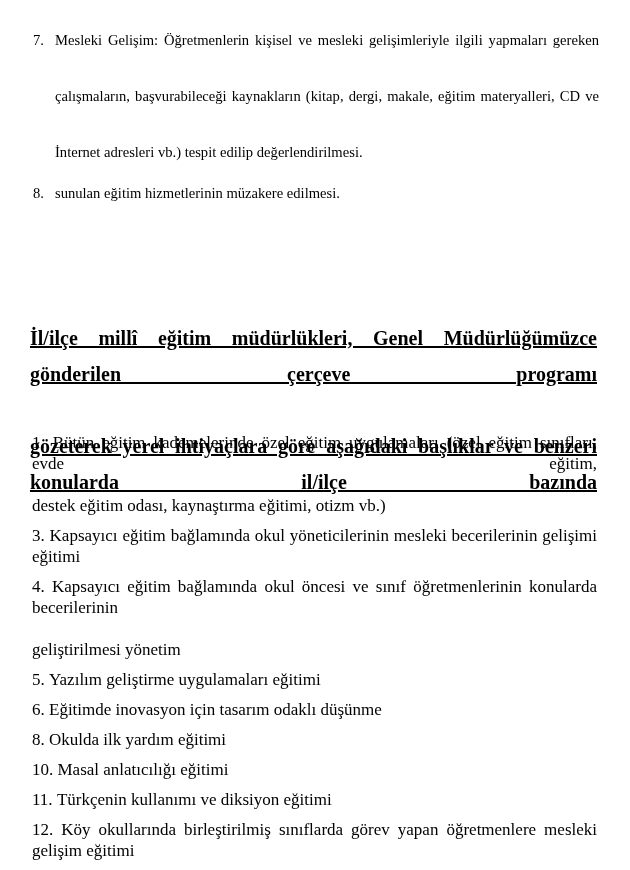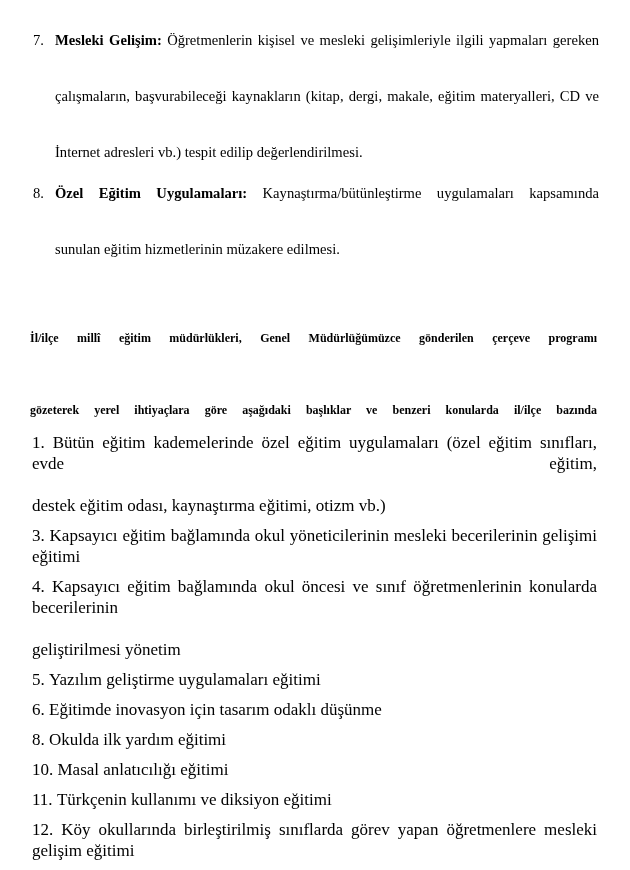--- a/index.html
+++ b/index.html
@@ -51,34 +51,35 @@
   .top-item .body.force-justify > .justified-line {
     display: block;
     text-align: justify;
   }
   .top-item .body.force-justify > .justified-line::after {
     content: "";
     display: inline-block;
     width: 100%;
   }
   .lead {
-    font-weight: bold;
+    font-weight: normal;
   }
 
   
   .heading-block {
     position: absolute;
     left: 30px;
     top: 320px;
     width: 567px;
-    font-size: 12px;
+    font-size: 20px;
     font-weight: bold;
     line-height: 36px;
     text-align: justify;
     text-justify: inter-word;
+    text-decoration: underline;
   }
   .heading-block .hline {
     display: block;
   }
   .heading-block .hline.j::after {
     content: "";
     display: inline-block;
     width: 100%;
   }
   .heading-block .underlined {
@@ -120,21 +121,20 @@
       <span class="body force-justify">
         <span class="justified-line"><span class="lead">Mesleki Gelişim:</span><span> Öğretmenlerin kişisel ve mesleki gelişimleriyle ilgili yapmaları gereken</span></span>
         <span class="justified-line">çalışmaların, başvurabileceği kaynakların (kitap, dergi, makale, eğitim materyalleri, CD ve</span>
         <span>İnternet adresleri vb.) tespit edilip değerlendirilmesi.</span>
       </span>
     </div>
 
     <div class="top-item">
       <span class="marker">8.</span>
       <span class="body force-justify">
-        <span class="justified-line"><span class="lead">Özel Eğitim Uygulamaları:</span><span> Kaynaştırma/bütünleştirme uygulamaları kapsamında</span></span>
         <span>sunulan eğitim hizmetlerinin müzakere edilmesi.</span>
       </span>
     </div>
 
   </div>
 
   <div class="heading-block">
     <span class="hline j">İl/ilçe millî eğitim müdürlükleri, Genel Müdürlüğümüzce gönderilen çerçeve programı</span>
     <span class="hline j">gözeterek yerel ihtiyaçlara göre  aşağıdaki başlıklar ve benzeri konularda il/ilçe bazında</span>
   </div>

